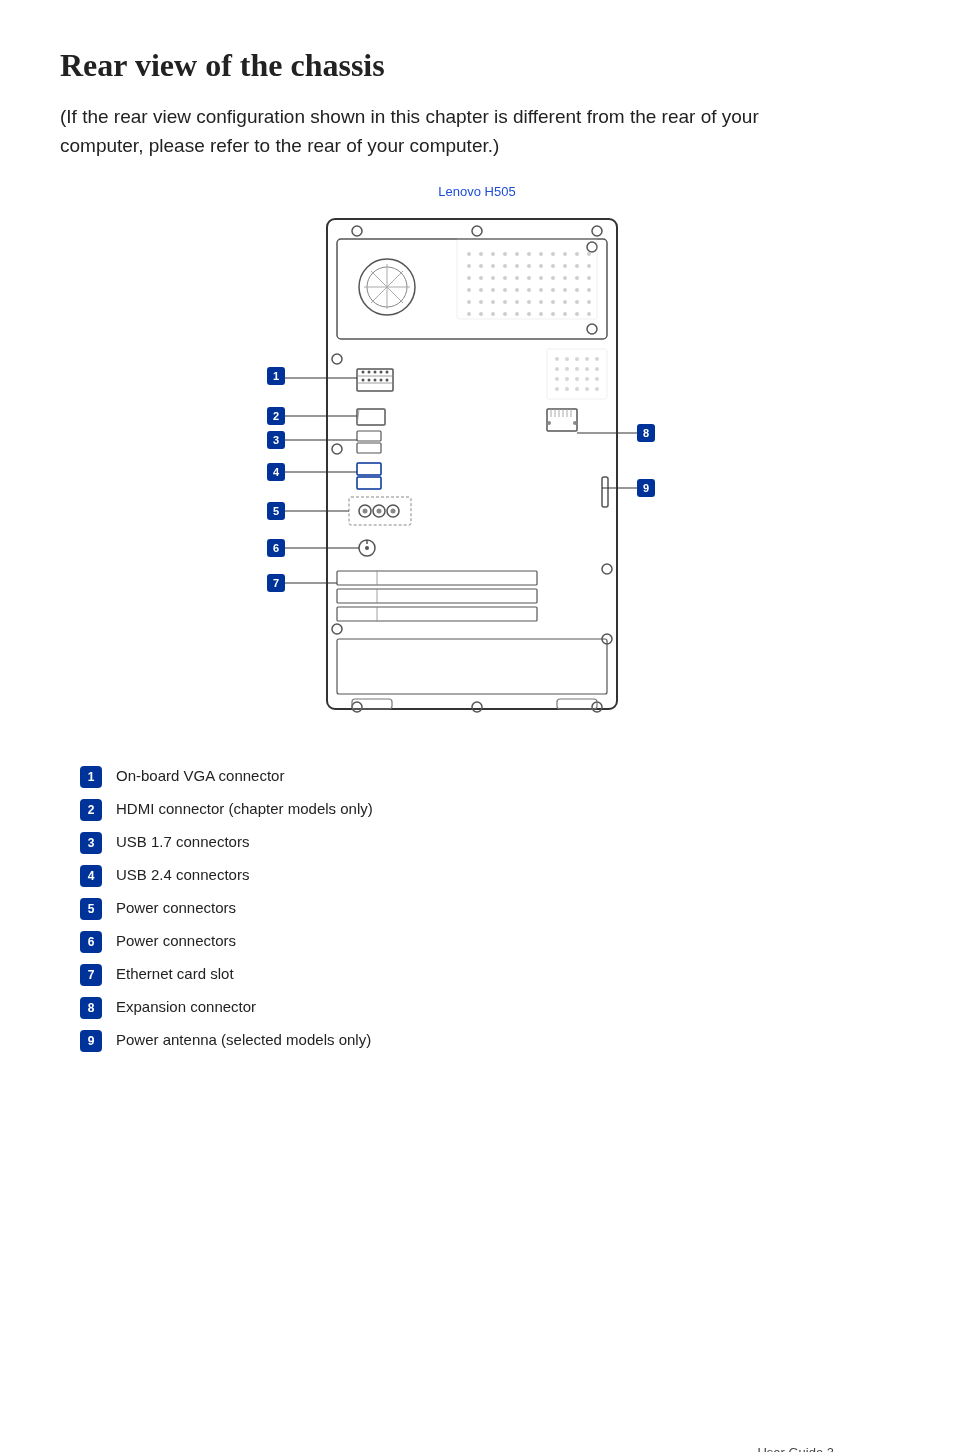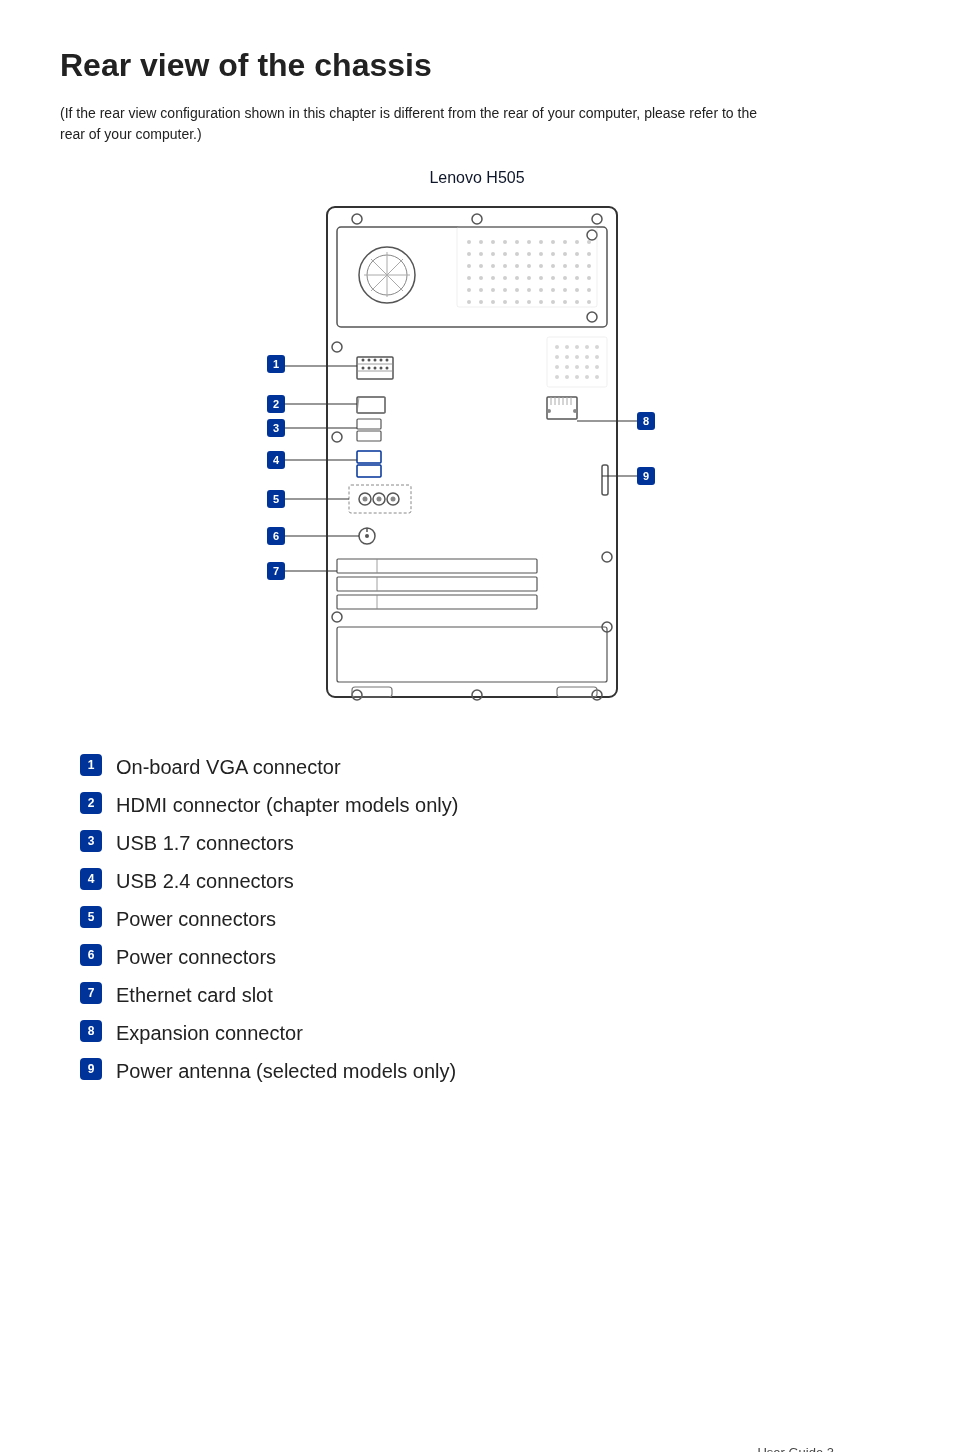--- a/index.html
+++ b/index.html
@@ -10,39 +10,40 @@
       width: 954px;
       min-height: 1452px;
       padding: 48px 60px 60px 60px;
     }
 
     h1 {
       font-size: 32px;
       font-weight: 900;
       margin-bottom: 20px;
       line-height: 1.1;
+      font-family: Liberation Serif, serif;
     }
 
     .intro {
-      font-size: 14px;
+      font-size: 19px;
       margin-bottom: 24px;
       line-height: 1.5;
       max-width: 720px;
     }
 
     .diagram-container {
       display: flex;
       flex-direction: column;
       align-items: center;
       margin-bottom: 36px;
     }
 
     .diagram-label {
-      font-size: 16px;
-      color: #0f172a;
+      font-size: 13px;
+      color: #1d4ed8;
       margin-bottom: 10px;
       text-align: center;
     }
 
     .chassis-svg-wrap {
       width: 480px;
       height: 520px;
       position: relative;
     }
 
@@ -68,21 +69,21 @@
       background: #003399;
       color: #fff;
       font-size: 12px;
       font-weight: bold;
       min-width: 22px;
       margin-right: 14px;
       margin-top: 1px;
     }
 
     .legend-text {
-      font-size: 20px;
+      font-size: 15px;
       line-height: 1.4;
       text-align: center;
     }
 
     .footer {
       position: absolute;
       bottom: 40px;
       right: 60px;
       font-size: 13px;
       color: #444;

